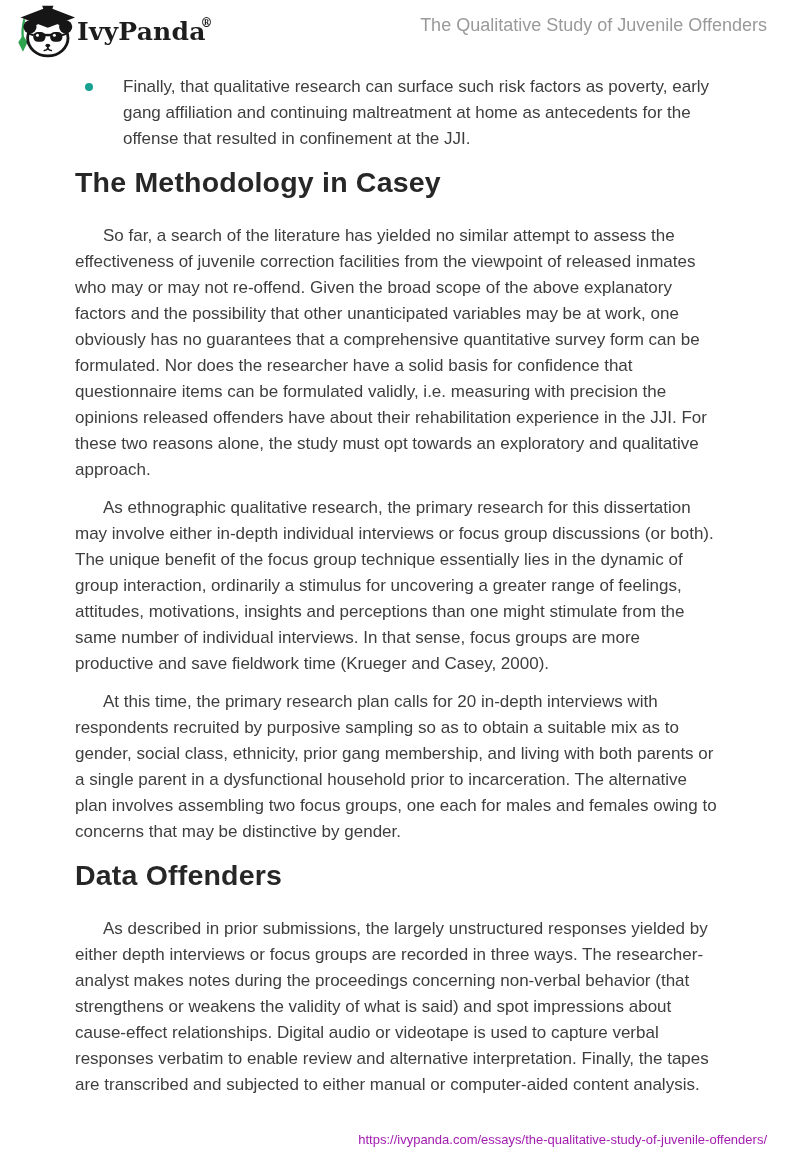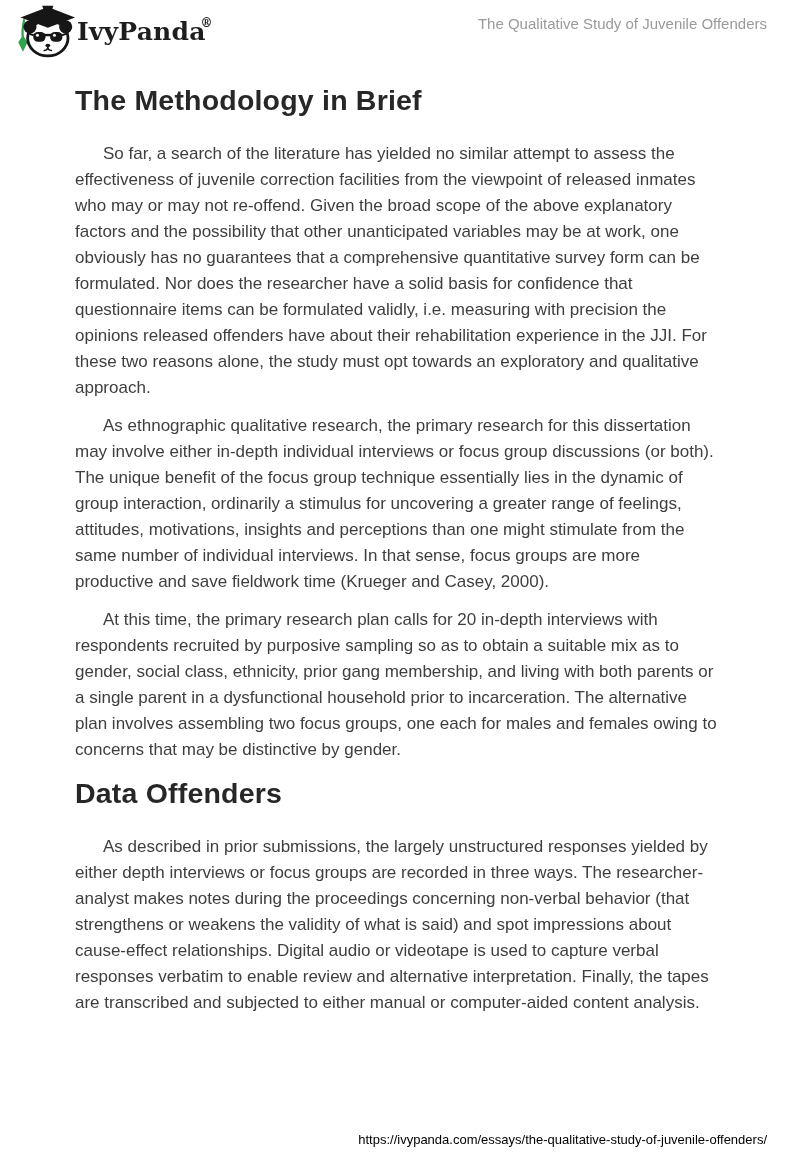--- a/index.html
+++ b/index.html
@@ -15,35 +15,35 @@
 
   
   .header { position: absolute; top: 0; left: 0; width: 100%; height: 64px; background: #fff; }
   .logo { position: absolute; left: 14px; top: 4px; display: flex; align-items: center; gap: 1px; text-decoration: none; cursor: pointer; }
   .logo-icon svg { display: block; }
   .logo-text {
     font-family: "DejaVu Serif", serif;
     font-weight: 700; font-size: 25px; color: #1d1d1d; letter-spacing: 0.2px;
   }
   .logo-reg { font-family: "DejaVu Serif", serif; font-weight: 700; font-size: 12px; color: #1d1d1d; position: relative; top: -9px; left: -6px; }
-  .doc-title { position: absolute; top: 15px; right: 33px; font-size: 15px; color: #9a9a9a; }
+  .doc-title { position: absolute; top: 15px; right: 33px; font-size: 18px; color: #9a9a9a; }
 
   
   .content { position: absolute; top: 70px; left: 75px; width: 646px; }
   .bullet-item { position: relative; padding-left: 48px; font-size: 17px; line-height: 26px; color: #3e3e3e; padding-top: 4px; }
   .bullet-dot { position: absolute; left: 10px; top: 13px; width: 8px; height: 8px; border-radius: 50%; background: #18a091; }
   h2 {
     font-size: 28.5px; line-height: 33px; font-weight: 700; color: #272727;
     margin-top: 14px; margin-bottom: 24px; letter-spacing: 0.2px;
   }
   p { font-size: 17px; line-height: 26px; color: #3e3e3e; text-indent: 28px; margin-top: 12px; }
   h2 + p { margin-top: 12px; }
 
   
-  .footer-url { position: absolute; right: 33px; bottom: 13px; font-size: 13px; color: #000000; }
+  .footer-url { position: absolute; right: 33px; bottom: 13px; font-size: 13px; color: #a21caf; }
 </style>
 </head>
 <body>
 
 <div class="page">
 
   <header class="header">
     <a class="logo">
       <span class="logo-icon">
         <svg width="62" height="55" viewBox="0 0 66 58" xmlns="http://www.w3.org/2000/svg">
@@ -77,22 +77,26 @@
         </svg>
       </span>
       <span class="logo-text">IvyPanda</span>
       <span class="logo-reg">®</span>
     </a>
     <div class="doc-title">The Qualitative Study of Juvenile Offenders</div>
   </header>
 
   <main class="content">
 
+    <div class="bullet-item">
+      <span class="bullet-dot"></span>
+      <span>Finally, that qualitative research can surface such risk factors as poverty, early gang affiliation and continuing maltreatment at home as antecedents for the offense that resulted in confinement at the JJI.</span>
+    </div>
 
-    <h2>The Methodology in Brief</h2>
+    <h2>The Methodology in Casey</h2>
     <p>So far, a search of the literature has yielded no similar attempt to assess the effectiveness of juvenile correction facilities from the viewpoint of released inmates who may or may not re-offend. Given the broad scope of the above explanatory factors and the possibility that other unanticipated variables may be at work, one obviously has no guarantees that a comprehensive quantitative survey form can be formulated. Nor does the researcher have a solid basis for confidence that questionnaire items can be formulated validly, i.e. measuring with precision the opinions released offenders have about their rehabilitation experience in the JJI. For these two reasons alone, the study must opt towards an exploratory and qualitative approach.</p>
     <p>As ethnographic qualitative research, the primary research for this dissertation may involve either in-depth individual interviews or focus group discussions (or both). The unique benefit of the focus group technique essentially lies in the dynamic of group interaction, ordinarily a stimulus for uncovering a greater range of feelings, attitudes, motivations, insights and perceptions than one might stimulate from the same number of individual interviews. In that sense, focus groups are more productive and save fieldwork time (Krueger and Casey, 2000).</p>
     <p>At this time, the primary research plan calls for 20 in-depth interviews with respondents recruited by purposive sampling so as to obtain a suitable mix as to gender, social class, ethnicity, prior gang membership, and living with both parents or a single parent in a dysfunctional household prior to incarceration. The alternative plan involves assembling two focus groups, one each for males and females owing to concerns that may be distinctive by gender.</p>
 
     <h2>Data Offenders</h2>
     <p>As described in prior submissions, the largely unstructured responses yielded by either depth interviews or focus groups are recorded in three ways. The researcher-analyst makes notes during the proceedings concerning non-verbal behavior (that strengthens or weakens the validity of what is said) and spot impressions about cause-effect relationships. Digital audio or videotape is used to capture verbal responses verbatim to enable review and alternative interpretation. Finally, the tapes are transcribed and subjected to either manual or computer-aided content analysis.</p>
 
   </main>
 
   <footer>

